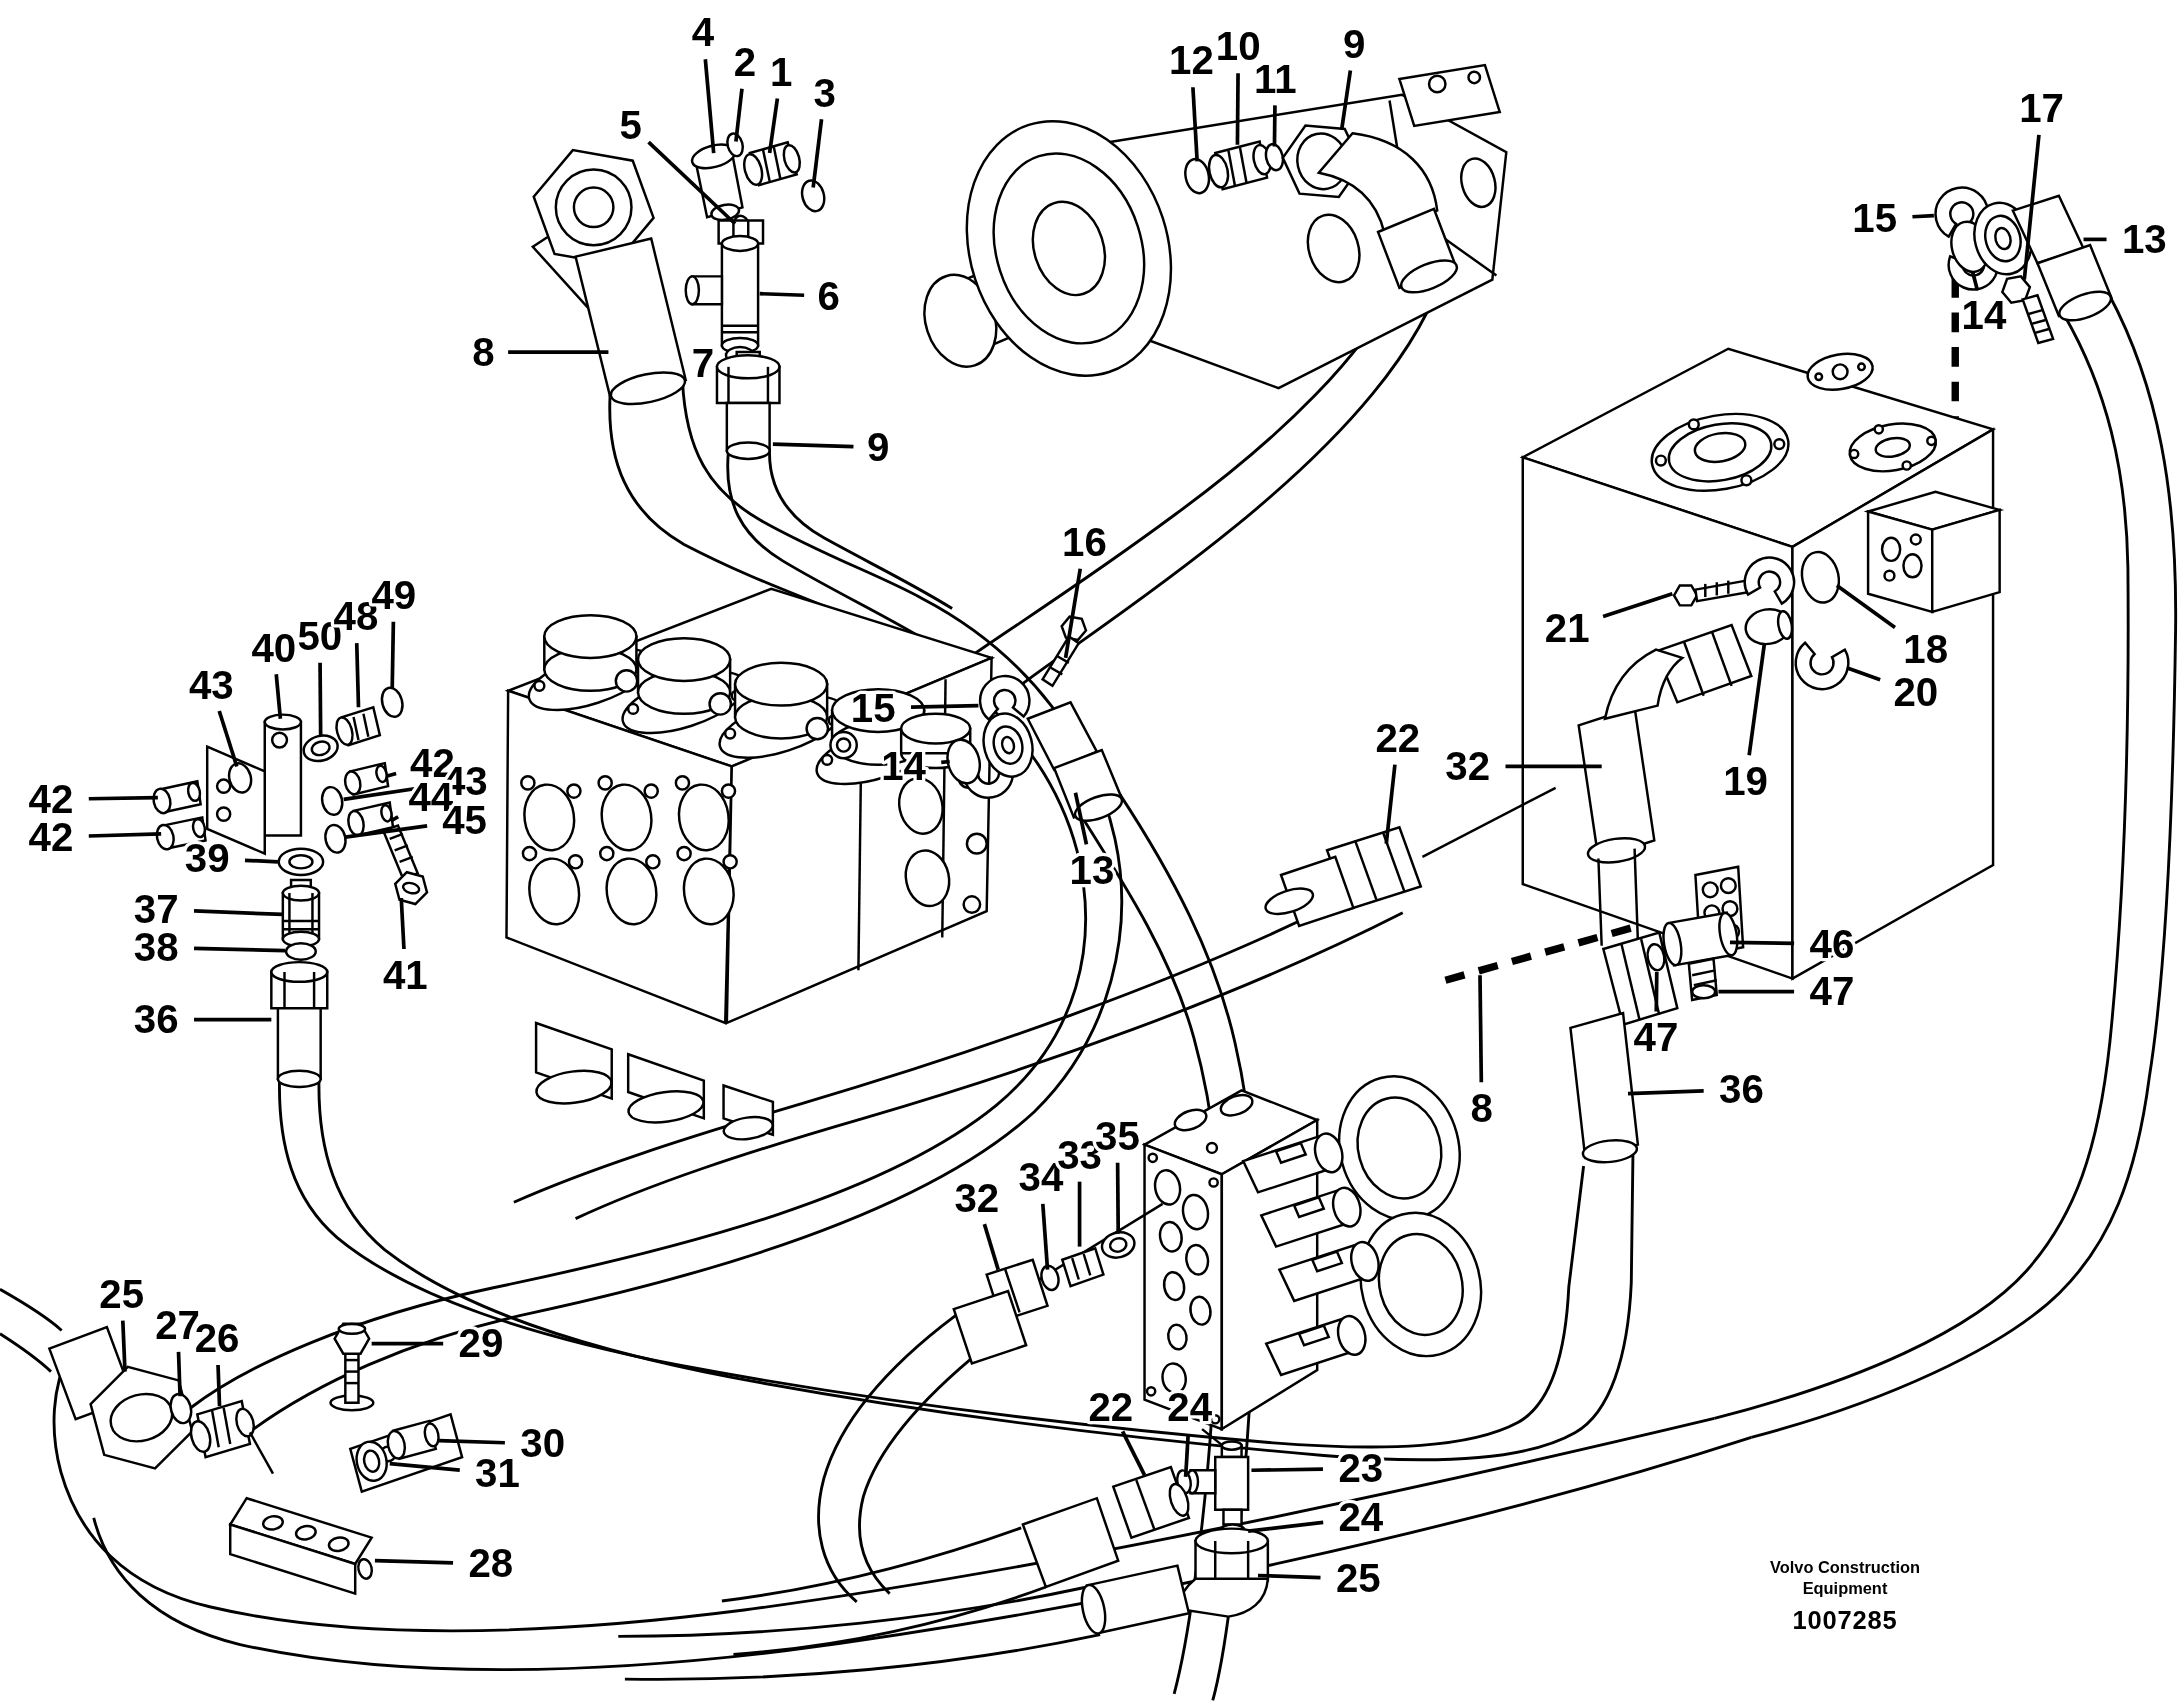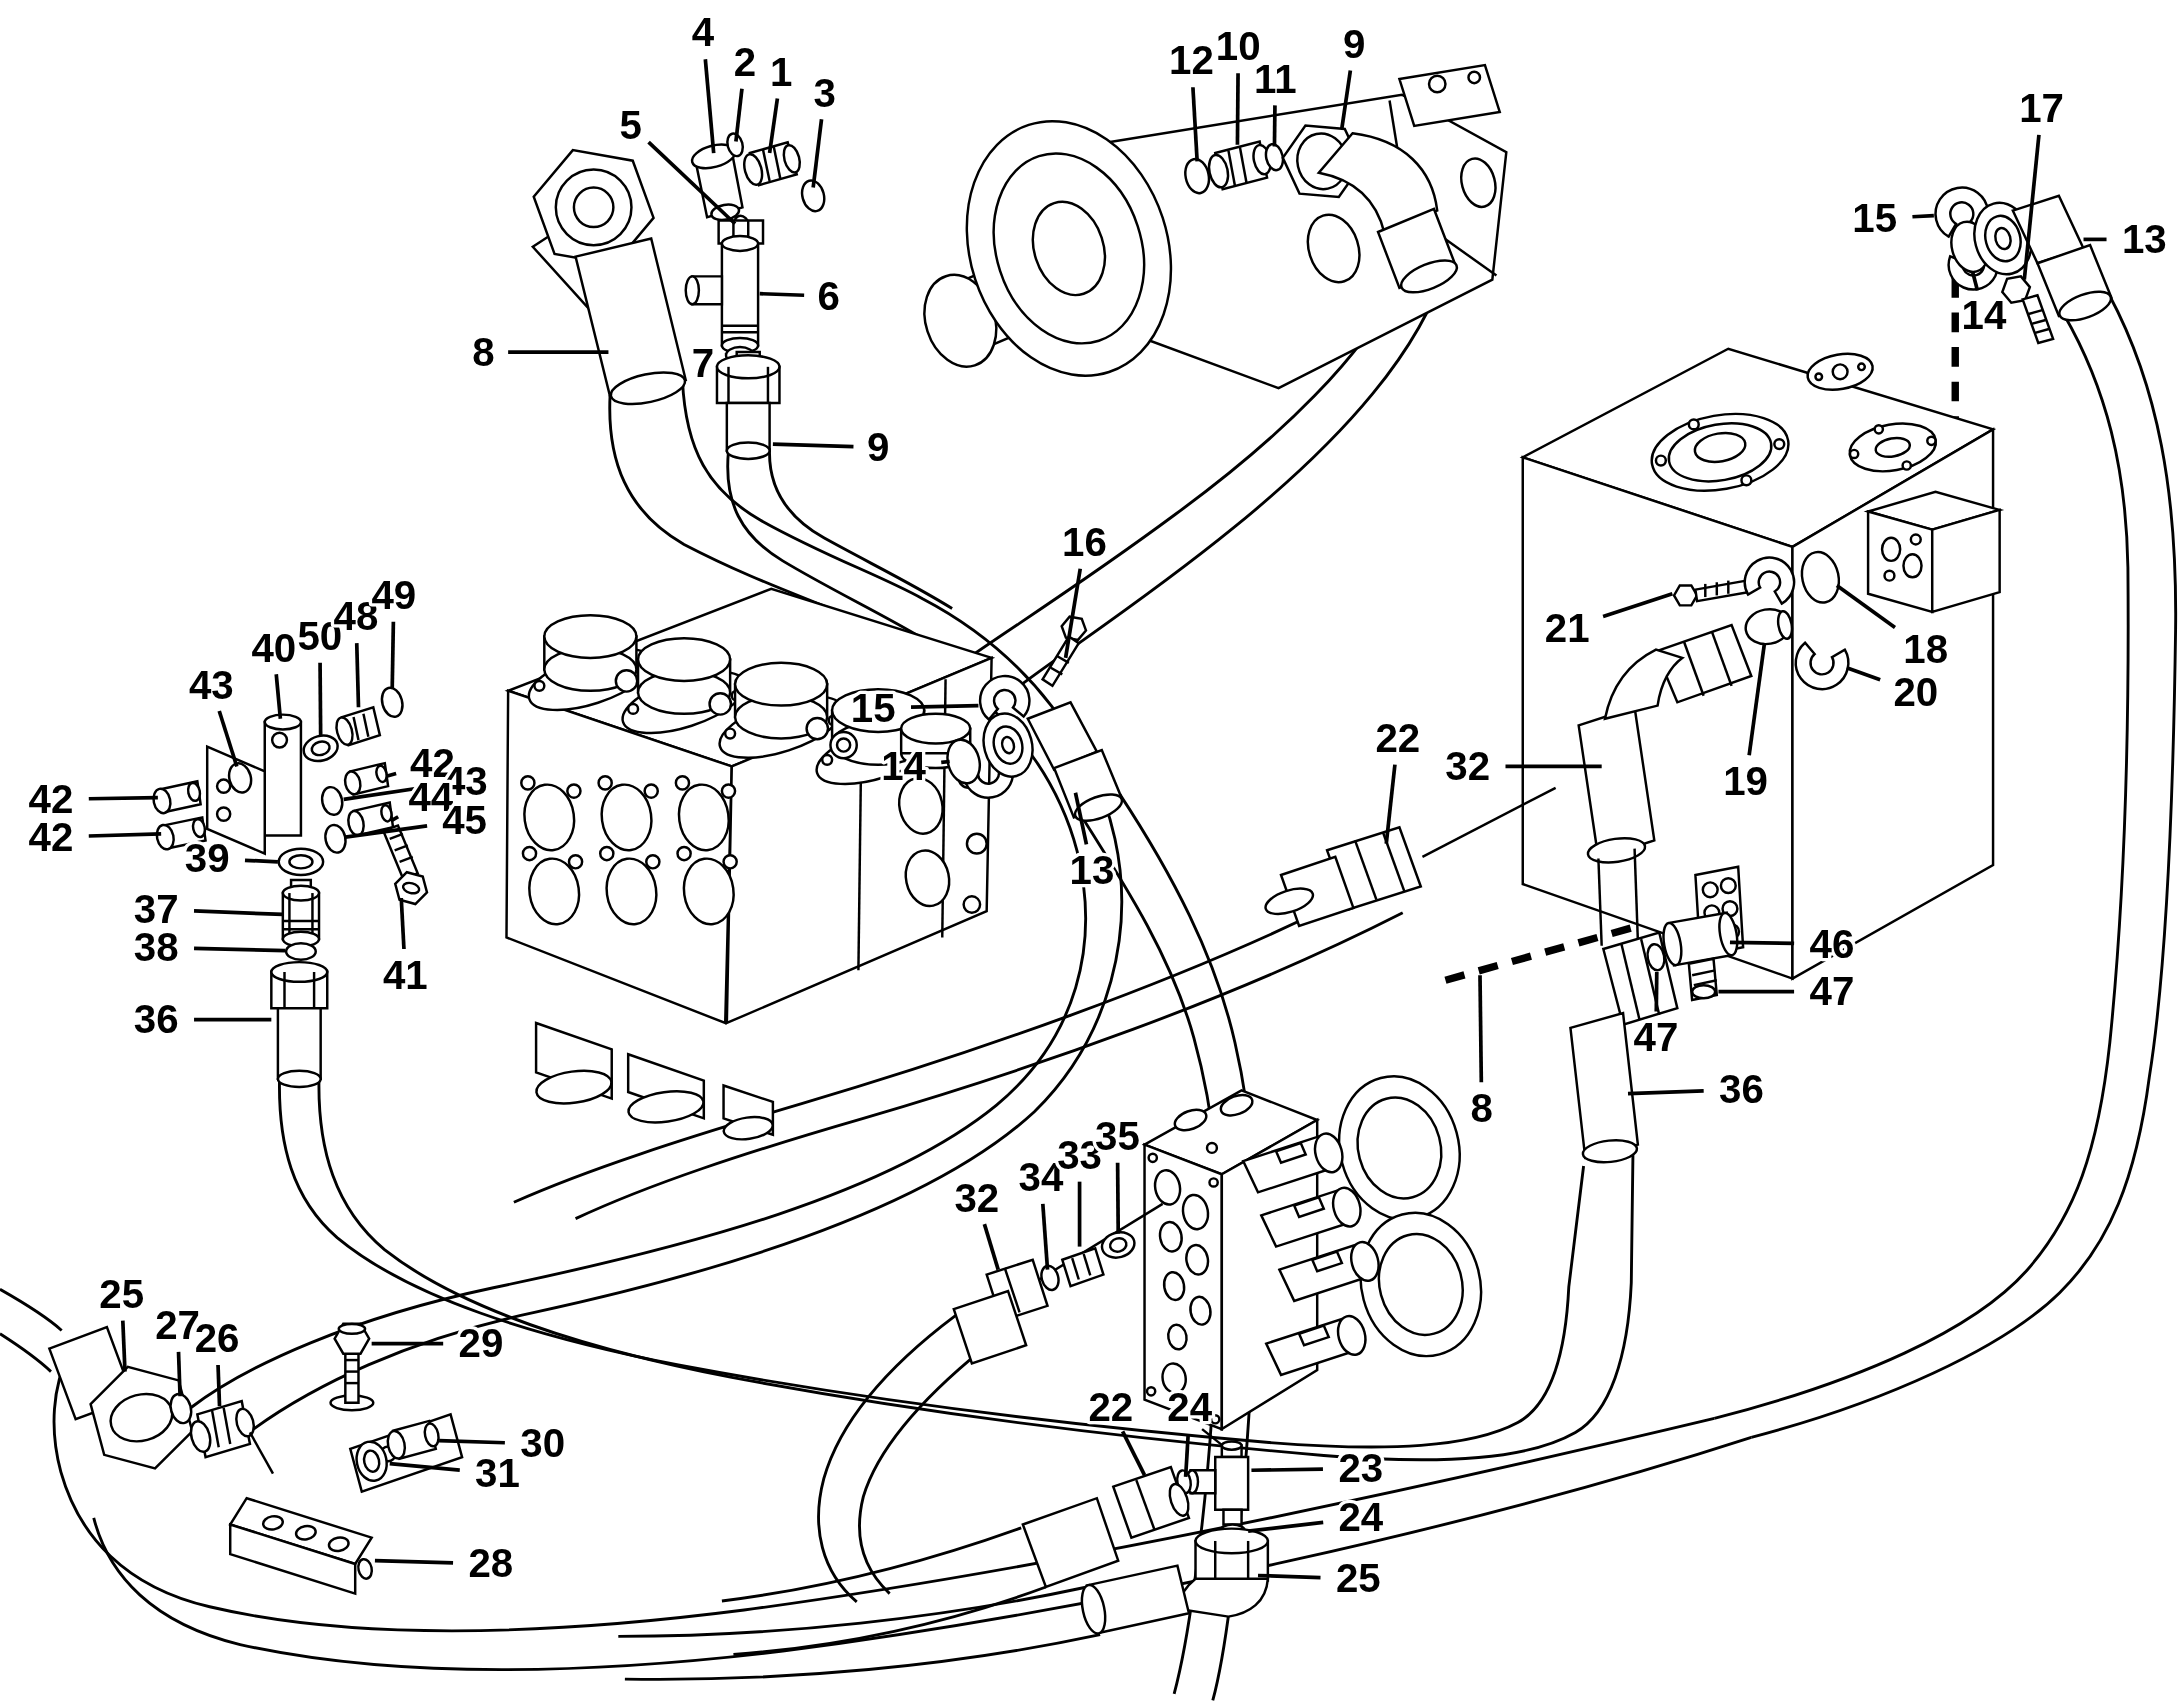--- a/index.html
+++ b/index.html
@@ -696,14 +696,19 @@
         <g>
           <line x1="1609.31053569488" y1="1851.3359958312549" x2="1518" y2="1862" stroke="#000" stroke-width="4.5"></line>
           <text x="1655" y="1846" text-anchor="middle" dominant-baseline="central" class="callout-text">24</text>
         </g>
         <g>
           <line x1="1606.0247046204715" y1="1918.492613266245" x2="1530" y2="1916" stroke="#000" stroke-width="4.5"></line>
           <text x="1652" y="1920" text-anchor="middle" dominant-baseline="central" class="callout-text">25</text>
         </g>
       </g>
     </svg>
+  <div class="footer">
+    <div class="brand">Volvo Construction</div>
+    <div class="brand">Equipment</div>
+    <div class="fig-num">1007285</div>
+  </div>
 </div>
 
 
 </body></html>

